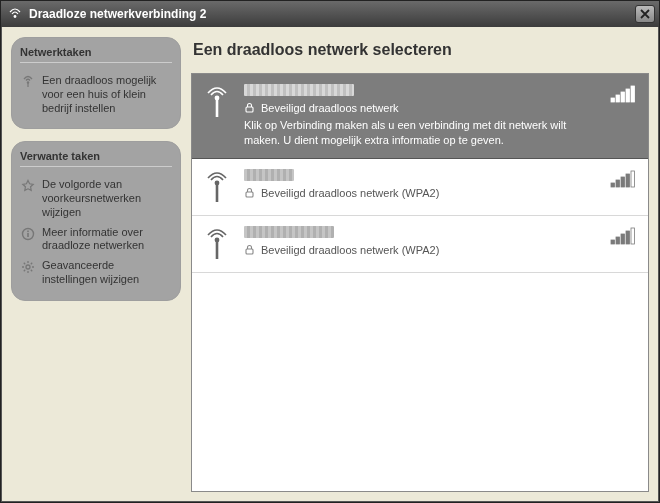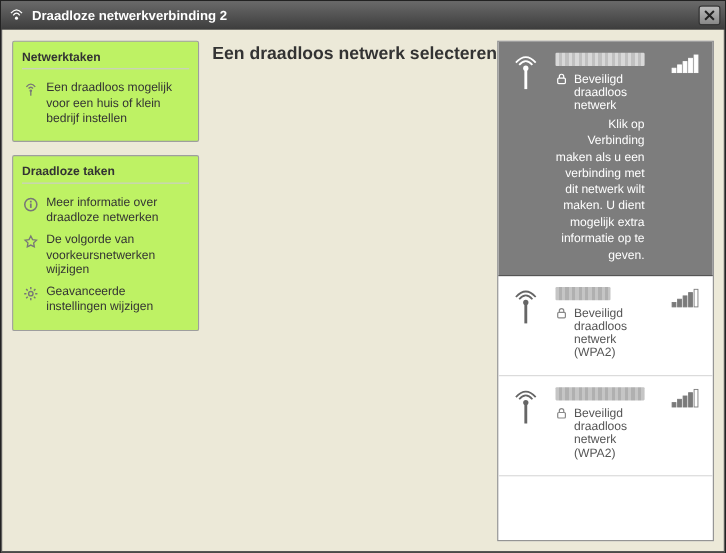--- a/index.html
+++ b/index.html
@@ -46,23 +46,23 @@
     gap: 10px;
     overflow: hidden;
   }
   .sidebar {
     width: 170px;
     display: flex;
     flex-direction: column;
     gap: 12px;
   }
   .panel {
-    background: #bef264;
+    background: #a3a3a3;
     border: 1px solid #9e9e9e;
-    border-radius: 2px;
+    border-radius: 14px;
     padding: 8px 8px 10px 8px;
   }
   .panel h3 {
     margin: 0 0 8px 0;
     font-size: 11px;
     font-weight: bold;
     color: #333;
     border-bottom: 1px solid #ccc;
     padding-bottom: 4px;
   }
@@ -76,21 +76,21 @@
     line-height: 1.25;
   }
   .task .ticon {
     width: 16px; height: 16px; flex: 0 0 16px;
     display:flex;align-items:center;justify-content:center;
     color:#777;
   }
   .main {
     flex: 1;
     display: flex;
-    flex-direction: row;
+    flex-direction: column;
     min-width: 0;
   }
   .main h1 {
     margin: 4px 0 14px 2px;
     font-size: 16px;
     font-weight: bold;
     color: #333;
   }
   .subtitle {
     color: #444;
@@ -138,21 +138,21 @@
     border-radius:1px;
   }
   .netitem.selected .ssid .blur {
     background: repeating-linear-gradient(90deg,#d8d8d8 0 3px,#c0c0c0 3px 6px);
   }
   .sec {
     color: #555;
     display:flex;gap:6px;
     margin-bottom: 4px;
   }
-  .desc { color: #555; line-height:1.35;text-align:right; }
+  .desc { color: #555; line-height:1.35; }
   .sigcol {
     width: 40px; flex:0 0 40px;
     display:flex;align-items:center;justify-content:flex-end;
   }
   .footer {
     padding: 8px 6px 2px 6px;
     display:flex; justify-content:flex-end;
   }
   button.btn {
     font: inherit;
@@ -206,39 +206,39 @@
                   <circle cx="7" cy="7.5" r="1.2" fill="#777"></circle>
                   <rect x="6.4" y="8" width="1.2" height="4" fill="#777"></rect>
                 </svg>
               </span>
               <span>Een draadloos mogelijk voor een huis of klein bedrijf instellen</span>
             </div>
           </div>
       </div>
 
       <div class="panel">
-        <h3>Draadloze taken</h3>
+        <h3>Verwante taken</h3>
         <div id="tasks-rel">
+            <div class="task">
+              <span class="ticon">
+                <svg width="14" height="14" viewBox="0 0 14 14">
+                  <path d="M7 1.5l1.6 3.3 3.6.5-2.6 2.5.6 3.6L7 9.8 3.8 11.4l.6-3.6L1.8 5.3l3.6-.5z" fill="none" stroke="#777" stroke-width="1.2"></path>
+                </svg>
+              </span>
+              <span>De volgorde van voorkeursnetwerken wijzigen</span>
+            </div>
             <div class="task">
               <span class="ticon">
                 <svg width="14" height="14" viewBox="0 0 14 14">
                   <circle cx="7" cy="7" r="5.5" fill="none" stroke="#777" stroke-width="1.4"></circle>
                   <rect x="6.2" y="6" width="1.6" height="4" fill="#777"></rect>
                   <rect x="6.2" y="3.5" width="1.6" height="1.6" fill="#777"></rect>
                 </svg>
               </span>
               <span>Meer informatie over draadloze netwerken</span>
-            </div>
-            <div class="task">
-              <span class="ticon">
-                <svg width="14" height="14" viewBox="0 0 14 14">
-                  <path d="M7 1.5l1.6 3.3 3.6.5-2.6 2.5.6 3.6L7 9.8 3.8 11.4l.6-3.6L1.8 5.3l3.6-.5z" fill="none" stroke="#777" stroke-width="1.2"></path>
-                </svg>
-              </span>
-              <span>De volgorde van voorkeursnetwerken wijzigen</span>
             </div>
             <div class="task">
               <span class="ticon">
                 <svg width="14" height="14" viewBox="0 0 14 14">
                   <circle cx="7" cy="7" r="2" fill="none" stroke="#777" stroke-width="1.3"></circle>
                   <g stroke="#777" stroke-width="1.3">
                     <line x1="7" y1="1" x2="7" y2="3"></line>
                     <line x1="7" y1="11" x2="7" y2="13"></line>
                     <line x1="1" y1="7" x2="3" y2="7"></line>
                     <line x1="11" y1="7" x2="13" y2="7"></line>

